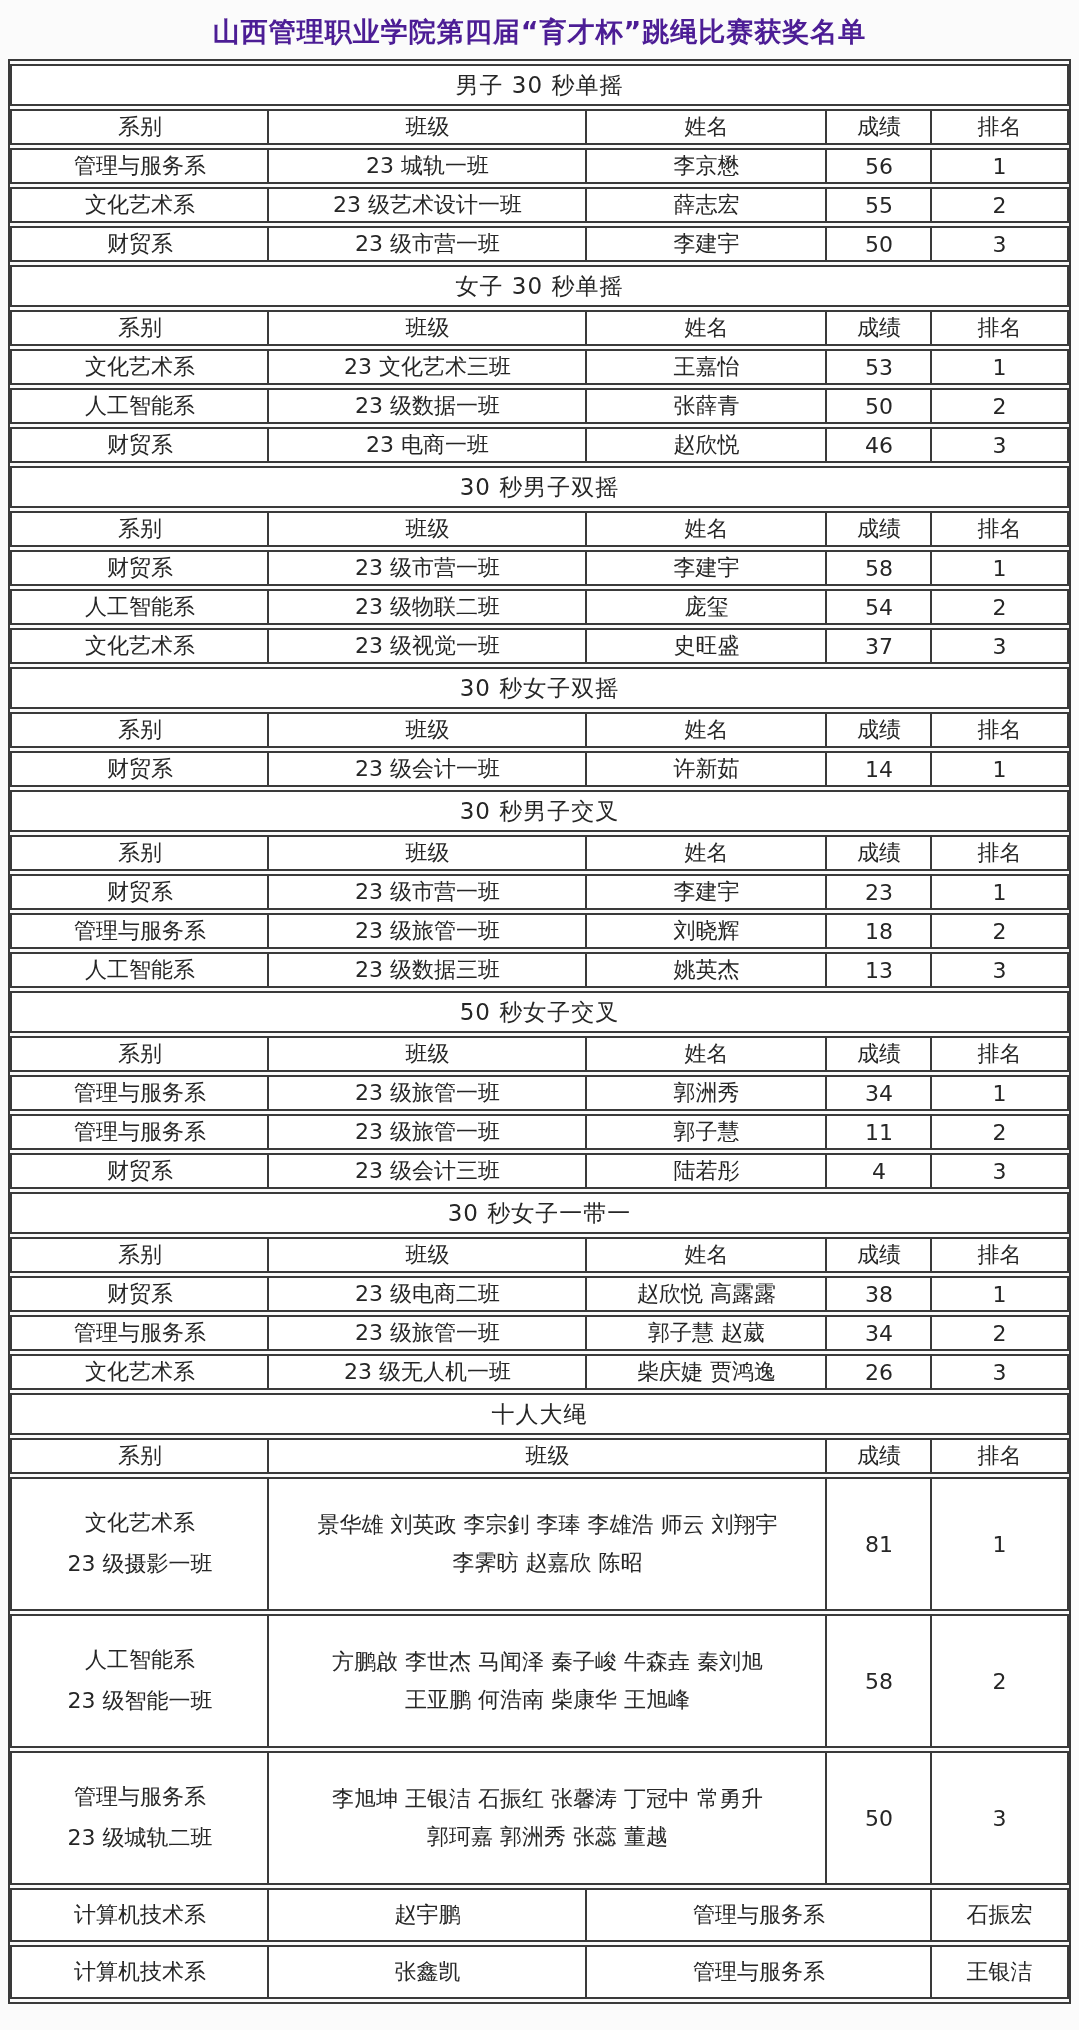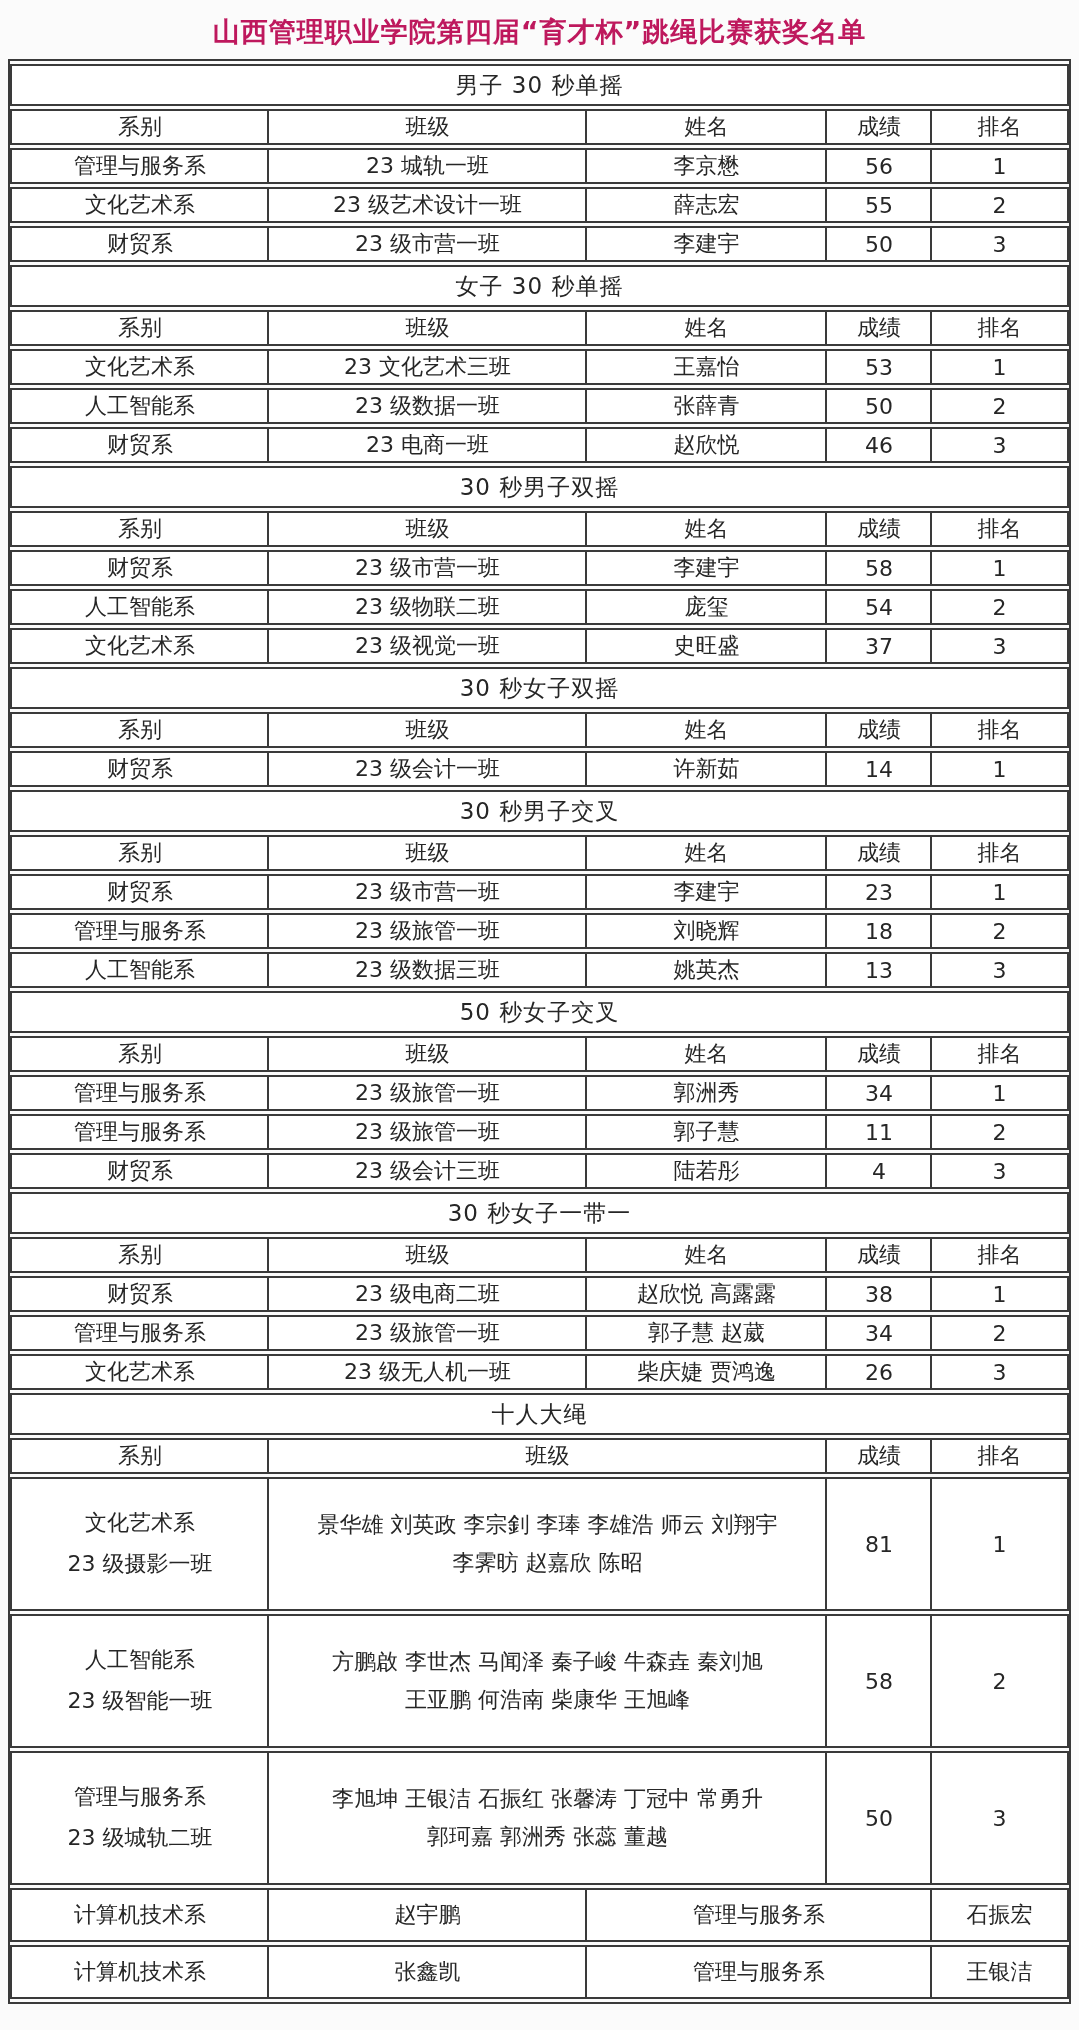--- a/index.html
+++ b/index.html
@@ -9,21 +9,21 @@
     font-family:"DejaVu Sans","Liberation Sans",sans-serif;
     color:#262626;
     -webkit-font-smoothing:antialiased;
   }
   .page-title{
     text-align:center;
     font-size:27px;
     font-weight:700;
     letter-spacing:1px;
     padding:14px 0 9px 0;
-    color:#be185d;
+    color:#4c1d95;
   }
   table.awards{
     border-collapse:separate;
     border-spacing:0 3px;
     table-layout:fixed;
     width:1058px;
     margin:0 auto;
     border:2px solid #3a3a3a;
     background:#fbfbfb;
   }

